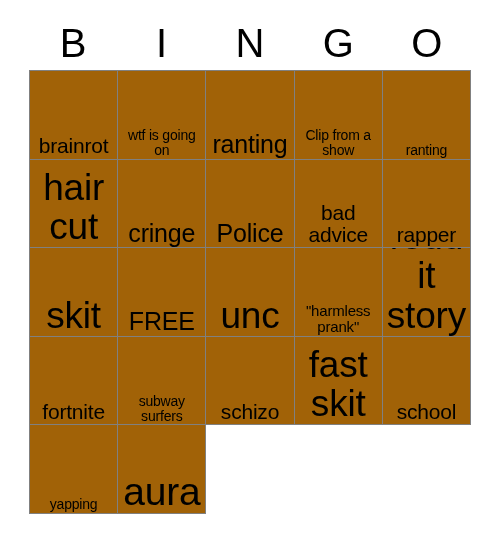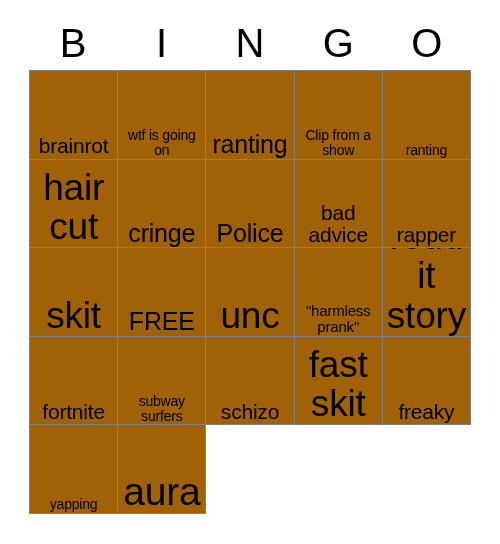--- a/index.html
+++ b/index.html
@@ -143,21 +143,21 @@
       <div class="cell">
         <span class="cell-text fs-s">subway surfers</span>
       </div>
       <div class="cell">
         <span class="cell-text fs-m">schizo</span>
       </div>
       <div class="cell">
         <span class="cell-text fs-xl">fast skit</span>
       </div>
       <div class="cell">
-        <span class="cell-text fs-m">freaky</span>
+        <span class="cell-text fs-m">school</span>
       </div>
       <div class="cell">
         <span class="cell-text fs-s">yapping</span>
       </div>
       <div class="cell">
         <span class="cell-text fs-xxl">aura</span>
       </div>
     </div>
 
 </div>

